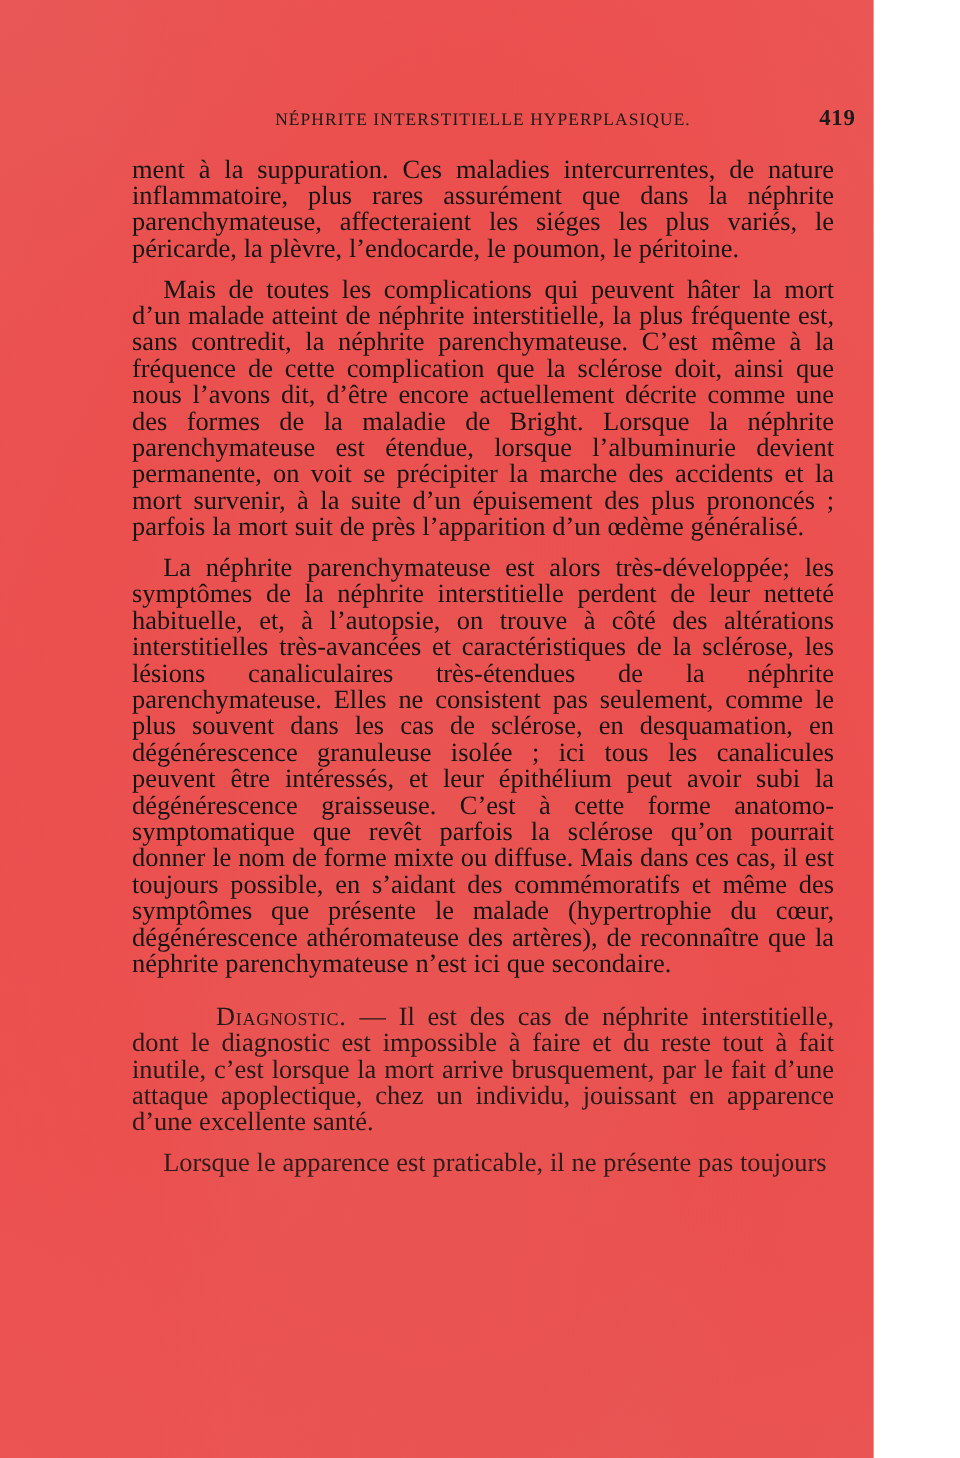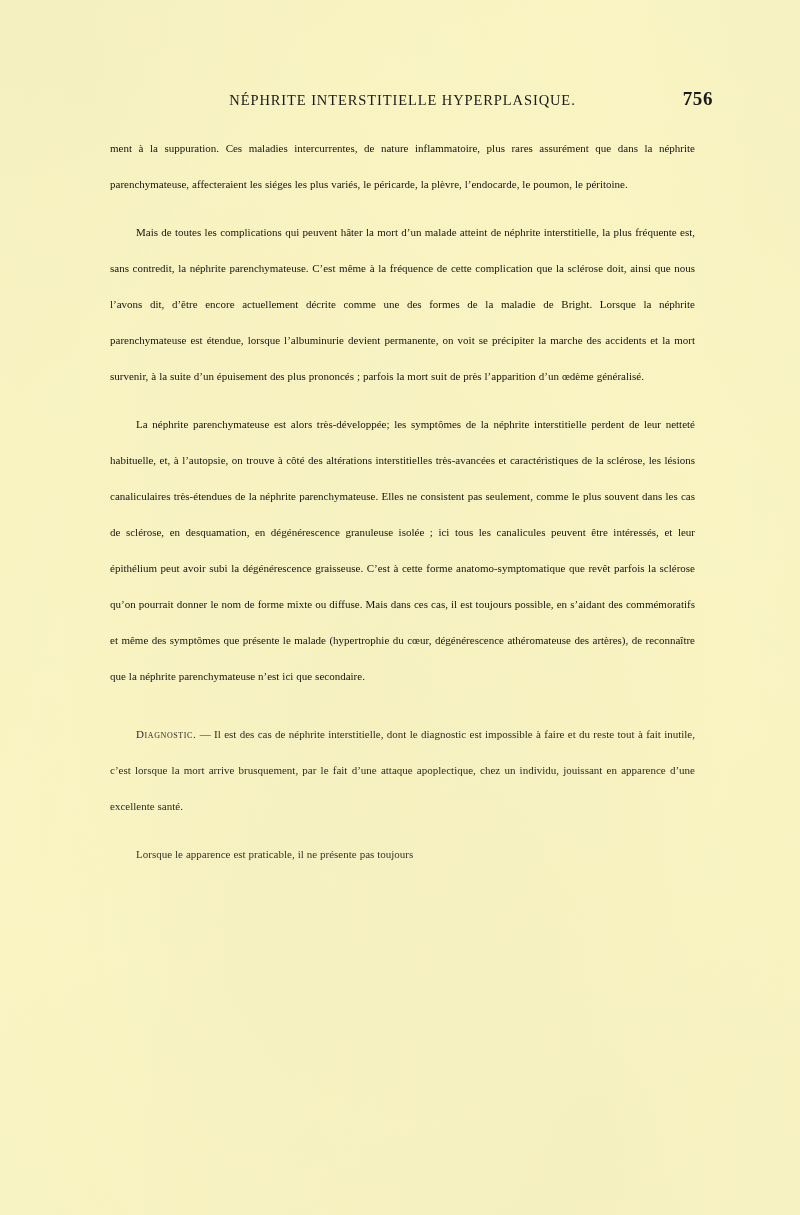--- a/index.html
+++ b/index.html
@@ -11,23 +11,23 @@
     width: 800px;
     height: 1215px;
     position: relative;
     font-family: "Liberation Serif", serif;
     color: #141414;
     overflow: hidden;
   }
   .page {
     position: absolute;
     left: 0; top: 0;
-    width: 800px;
+    width: 728px;
     height: 1215px;
-    background: #fef9c3;
+    background: #ef4444;
   }
   
   .page::before {
     content: "";
     position: absolute;
     left: 0; top: 0; right: 0; bottom: 0;
     background:
       radial-gradient(ellipse at 12% 8%, rgba(190,185,170,0.11), rgba(255,255,255,0) 55%),
       radial-gradient(ellipse at 88% 22%, rgba(200,195,180,0.10), rgba(255,255,255,0) 60%),
       radial-gradient(ellipse at 30% 78%, rgba(195,190,175,0.12), rgba(255,255,255,0) 58%),
@@ -62,60 +62,61 @@
     position: absolute;
     right: -18px;
     top: -4px;
     font-size: 19px;
     font-weight: 600;
     letter-spacing: 0.6px;
     color: #1a1a1a;
   }
   p.para {
     margin: 0;
-    font-size: 11px;
-    line-height: 36px;
+    font-size: 22px;
+    line-height: 22px;
     text-align: justify;
     text-justify: inter-word;
     text-indent: 26px;
     color: #151515;
     word-spacing: 0.2px;
   }
   p.para.noindent {
     text-indent: 0;
   }
   p.para + p.para {
     margin-top: 12px;
   }
   .section-gap {
     height: 22px;
   }
   .smallcaps {
     font-variant: small-caps;
     letter-spacing: 0.6px;
+    margin-left: 44px;
   }
   
   .faded {
     color: #2b2b2b;
     opacity: 0.92;
   }
   .faded2 {
     color: #333;
     opacity: 0.88;
   }
 </style>
 </head>
 <body>
 
 <div class="page">
   <div class="content">
 
     <div class="running-head">
       <div class="head-title">NÉPHRITE INTERSTITIELLE HYPERPLASIQUE.</div>
-      <div class="folio">756</div>
+      <div class="folio">419</div>
     </div>
 
     <p class="para noindent">ment à la suppuration. Ces maladies intercurrentes, de nature inflammatoire, plus rares assurément que dans la néphrite parenchymateuse, affecteraient les siéges les plus variés, le péricarde, la plèvre, l’endocarde, le poumon, le péritoine.</p>
 
     <p class="para">Mais de toutes les complications qui peuvent hâter la mort d’un malade atteint de néphrite interstitielle, la plus fréquente est, sans contredit, la néphrite parenchymateuse. C’est même à la fréquence de cette complication que la sclérose doit, ainsi que nous l’avons dit, d’être encore actuellement décrite comme une des formes de la maladie de Bright. Lorsque la néphrite parenchymateuse est étendue, lorsque l’albuminurie devient permanente, on voit se précipiter la marche des accidents et la mort survenir, à la suite d’un épuisement des plus prononcés ; parfois la mort suit de près l’apparition d’un œdème généralisé.</p>
 
     <p class="para">La néphrite parenchymateuse est alors très-développée; les symptômes de la néphrite interstitielle perdent de leur netteté habituelle, et, à l’autopsie, on trouve à côté des altérations interstitielles très-avancées et caractéristiques de la sclérose, les lésions canaliculaires très-étendues de la néphrite parenchymateuse. Elles ne consistent pas seulement, comme le plus souvent dans les cas de sclérose, en desquamation, en dégénérescence granuleuse isolée ; ici tous les canalicules peuvent être intéressés, et leur épithélium peut avoir subi la dégénérescence graisseuse. C’est à cette forme anatomo-symptomatique que revêt parfois la sclérose qu’on pourrait donner le nom de forme mixte ou diffuse. Mais dans ces cas, il est toujours possible, en s’aidant des commémoratifs et même des symptômes que présente le malade (hypertrophie du cœur, dégénérescence athéromateuse des artères), de reconnaître que la néphrite parenchymateuse n’est ici que secondaire.</p>
 
     <div class="section-gap"></div>
 

